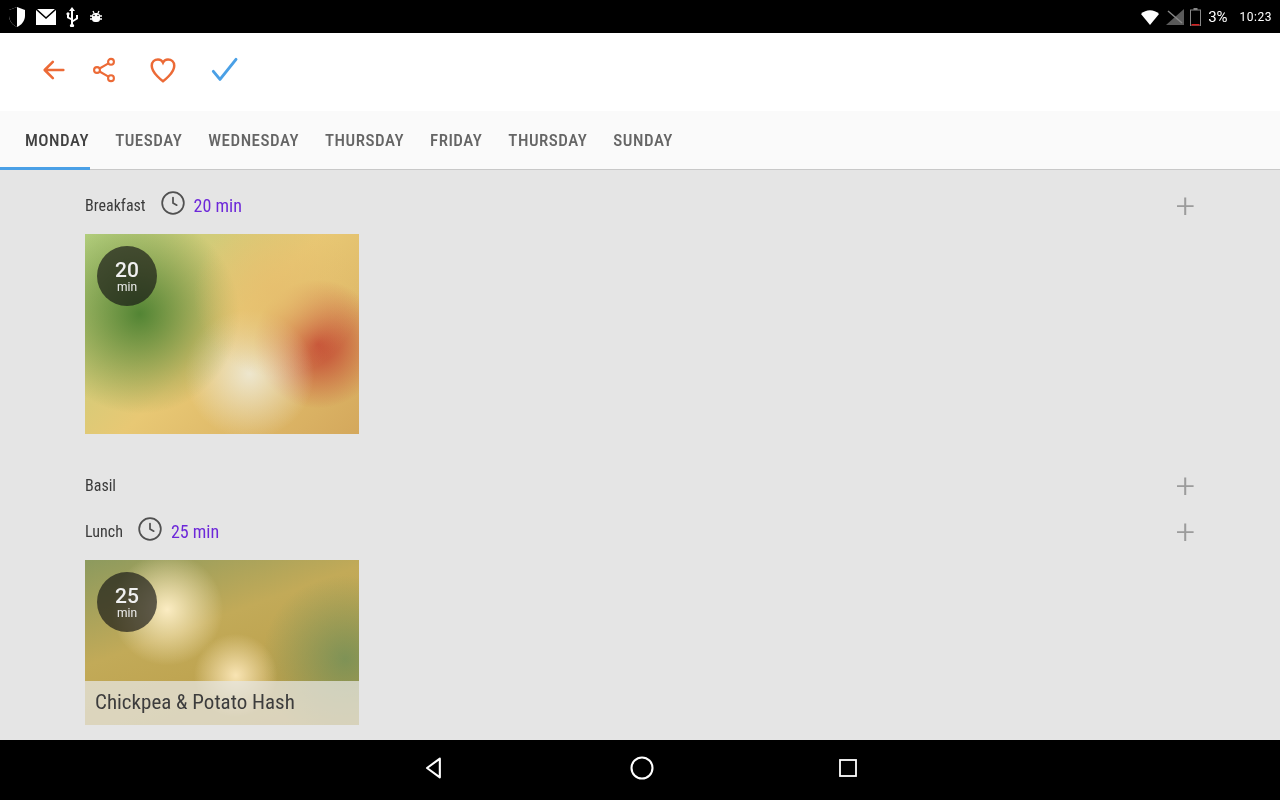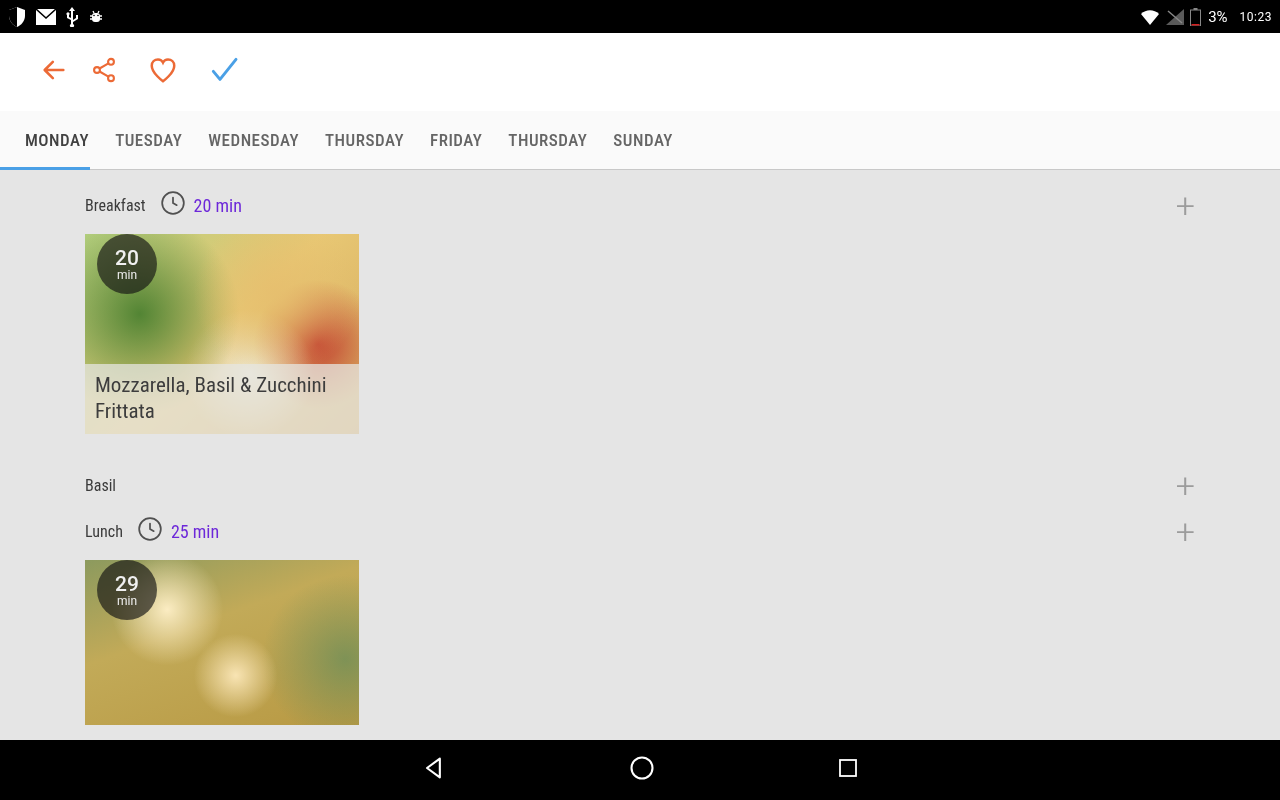--- a/index.html
+++ b/index.html
@@ -124,21 +124,21 @@
   }
   .recipe-bg.lunch {
     background:
       radial-gradient(circle at 30% 30%, rgba(255,240,200,0.95) 0%, transparent 25%),
       radial-gradient(circle at 55% 70%, rgba(255,235,190,0.9) 0%, transparent 22%),
       radial-gradient(circle at 95% 60%, rgba(100,140,90,0.7) 0%, transparent 30%),
       linear-gradient(160deg, #8c9a5e 0%, #c2aa58 40%, #b89943 100%);
   }
   .time-badge {
     position: absolute;
-    top: 0;
+    top: 12px;
     left: 12px;
     width: 60px;
     height: 60px;
     border-radius: 50%;
     background: rgba(20,20,20,0.66);
     display: flex;
     flex-direction: column;
     align-items: center;
     justify-content: center;
     color: #f0f0f0;
@@ -284,21 +284,20 @@
     </span>
     <span class="section-time">20 min</span>
     <span class="section-add">+</span>
   </div>
   <div class="recipe-card">
     <div class="recipe-bg breakfast"></div>
     <div class="time-badge">
       <span class="time-badge-num">20</span>
       <span class="time-badge-unit">min</span>
     </div>
-    <div class="recipe-title-overlay">Mozzarella, Basil &amp; Zucchini Frittata</div>
   </div>
 
   <div class="section-header">
     <span class="section-title">Basil</span>
     <span class="section-add">+</span>
   </div>
 
   <div class="section-header" style="">
     <span class="section-title">Lunch</span>
     <span class="clock-svg">
@@ -306,23 +305,24 @@
           <circle cx="12" cy="12" r="10" stroke="#505050" stroke-width="1.6" fill="none"></circle>
           <path d="M12 7 V12 L15.5 14" stroke="#505050" stroke-width="1.6" fill="none" stroke-linecap="round"></path>
         </svg>
     </span>
     <span class="section-time">25 min</span>
     <span class="section-add">+</span>
   </div>
   <div class="recipe-card" style="height:165px">
     <div class="recipe-bg lunch"></div>
     <div class="time-badge">
-      <span class="time-badge-num">29</span>
+      <span class="time-badge-num">25</span>
       <span class="time-badge-unit">min</span>
     </div>
+    <div class="recipe-title-overlay">Chickpea &amp; Potato Hash</div>
   </div>
 
 </div>
 
 <div class="nav-bar">
   <span class="nav-btn">
     <svg width="28" height="28" viewBox="0 0 24 24">
         <path d="M17 4 L6 12 L17 20 Z" stroke="#fff" stroke-width="1.8" fill="none" stroke-linejoin="round"></path>
       </svg>
   </span>

